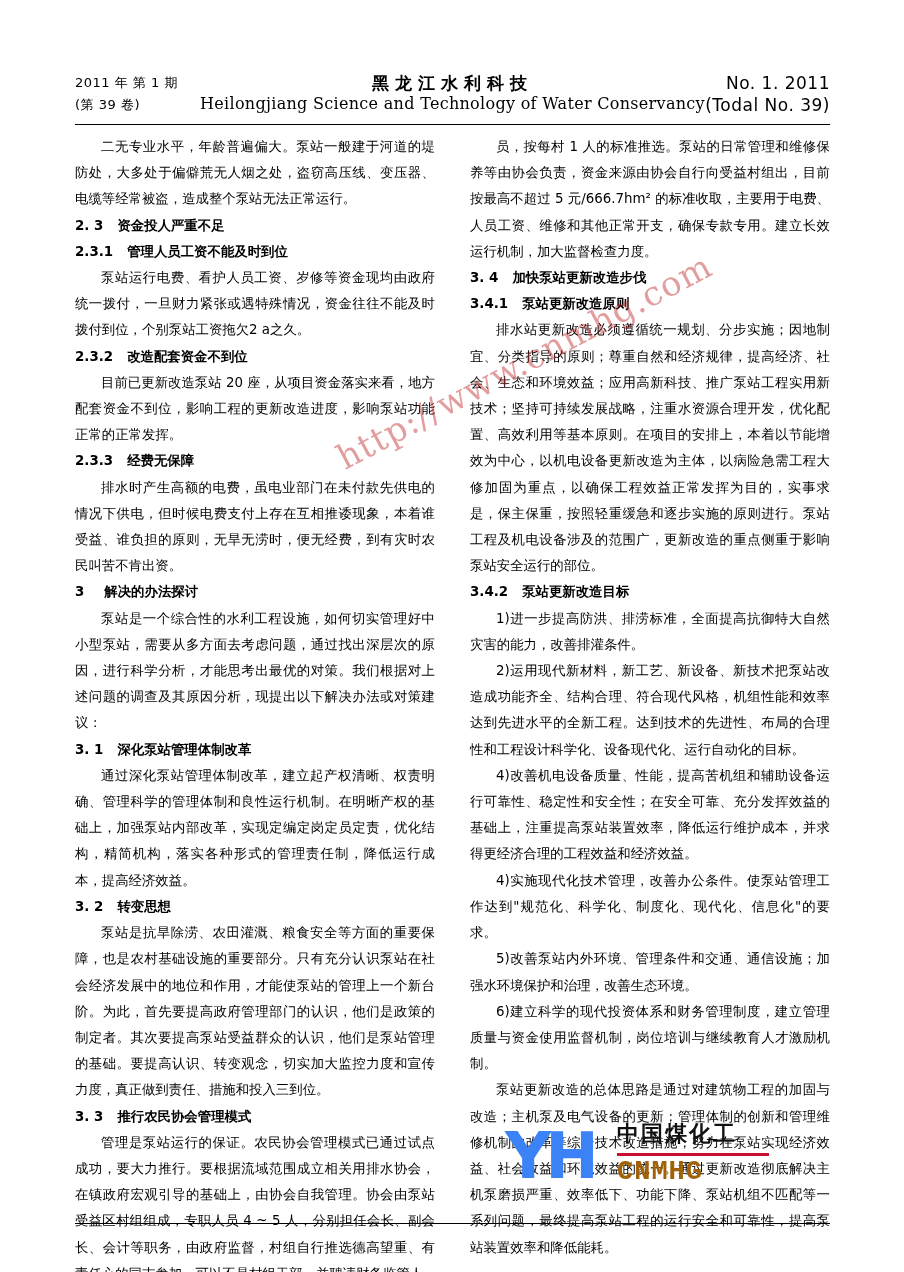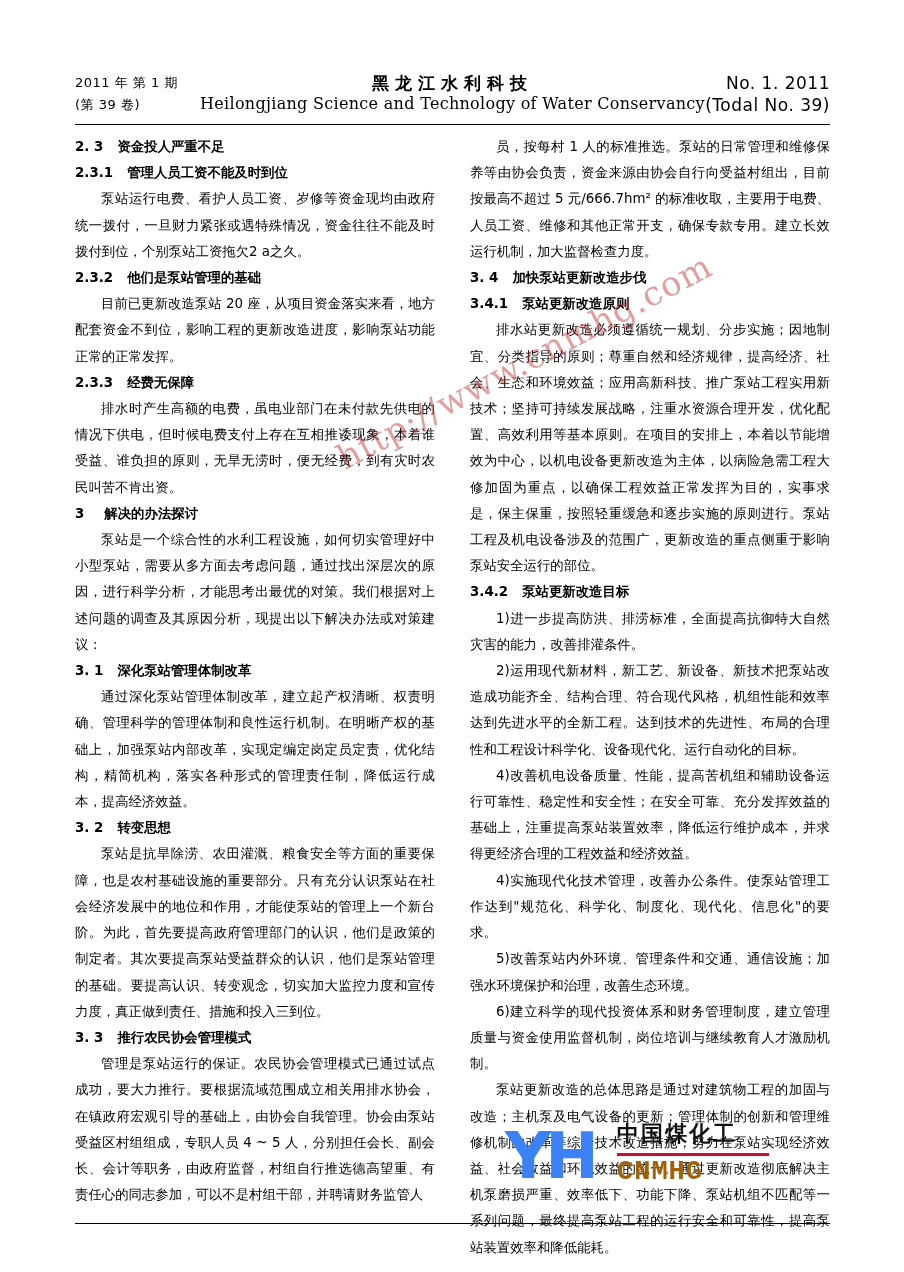--- a/index.html
+++ b/index.html
@@ -195,24 +195,25 @@
       <div class="hdr-title-en">Heilongjiang Science and Technology of Water Conservancy</div>
     </div>
     <div class="hdr-right">
       <div>No. 1. 2011</div>
       <div>(Todal No. 39)</div>
     </div>
   </div>
   <div class="header-rule"></div>
 
   <div class="col col-left" id="col-left">
+      <p class="para">二无专业水平，年龄普遍偏大。泵站一般建于河道的堤防处，大多处于偏僻荒无人烟之处，盗窃高压线、变压器、电缆等经常被盗，造成整个泵站无法正常运行。</p>
       <p class="heading"><span class="num">2. 3</span><span class="gap"></span><span>资金投人严重不足</span></p>
       <p class="heading"><span class="num">2.3.1</span><span class="gap"></span><span>管理人员工资不能及时到位</span></p>
       <p class="para">泵站运行电费、看护人员工资、岁修等资金现均由政府统一拨付，一旦财力紧张或遇特殊情况，资金往往不能及时拨付到位，个别泵站工资拖欠2 a之久。</p>
-      <p class="heading"><span class="num">2.3.2</span><span class="gap"></span><span>他们是泵站管理的基础</span></p>
+      <p class="heading"><span class="num">2.3.2</span><span class="gap"></span><span>改造配套资金不到位</span></p>
       <p class="para">目前已更新改造泵站 20 座，从项目资金落实来看，地方配套资金不到位，影响工程的更新改造进度，影响泵站功能正常的正常发挥。</p>
       <p class="heading"><span class="num">2.3.3</span><span class="gap"></span><span>经费无保障</span></p>
       <p class="para">排水时产生高额的电费，虽电业部门在未付款先供电的情况下供电，但时候电费支付上存在互相推诿现象，本着谁受益、谁负担的原则，无旱无涝时，便无经费，到有灾时农民叫苦不肯出资。</p>
       <p class="heading h1"><span class="num">3</span><span class="gap"></span><span>解决的办法探讨</span></p>
       <p class="para">泵站是一个综合性的水利工程设施，如何切实管理好中小型泵站，需要从多方面去考虑问题，通过找出深层次的原因，进行科学分析，才能思考出最优的对策。我们根据对上述问题的调查及其原因分析，现提出以下解决办法或对策建议：</p>
       <p class="heading"><span class="num">3. 1</span><span class="gap"></span><span>深化泵站管理体制改革</span></p>
       <p class="para">通过深化泵站管理体制改革，建立起产权清晰、权责明确、管理科学的管理体制和良性运行机制。在明晰产权的基础上，加强泵站内部改革，实现定编定岗定员定责，优化结构，精简机构，落实各种形式的管理责任制，降低运行成本，提高经济效益。</p>
       <p class="heading"><span class="num">3. 2</span><span class="gap"></span><span>转变思想</span></p>
       <p class="para">泵站是抗旱除涝、农田灌溉、粮食安全等方面的重要保障，也是农村基础设施的重要部分。只有充分认识泵站在社会经济发展中的地位和作用，才能使泵站的管理上一个新台阶。为此，首先要提高政府管理部门的认识，他们是政策的制定者。其次要提高泵站受益群众的认识，他们是泵站管理的基础。要提高认识、转变观念，切实加大监控力度和宣传力度，真正做到责任、措施和投入三到位。</p>
       <p class="heading"><span class="num">3. 3</span><span class="gap"></span><span>推行农民协会管理模式</span></p>

